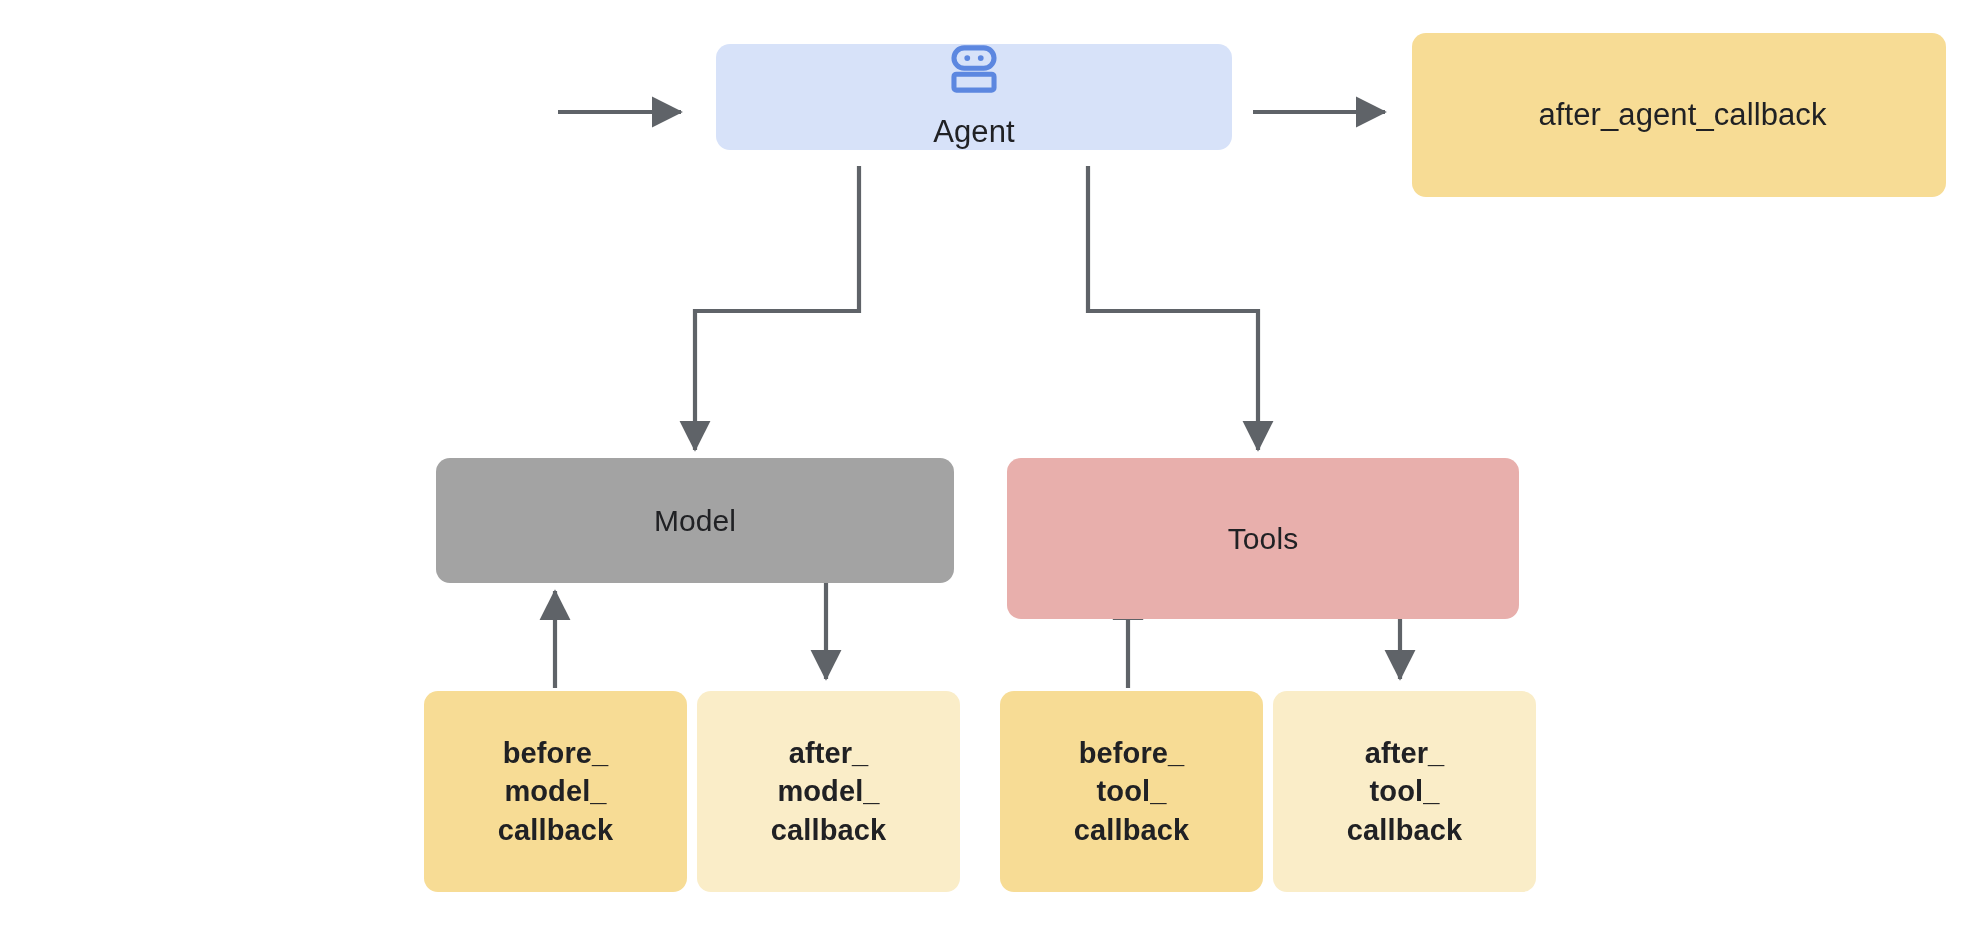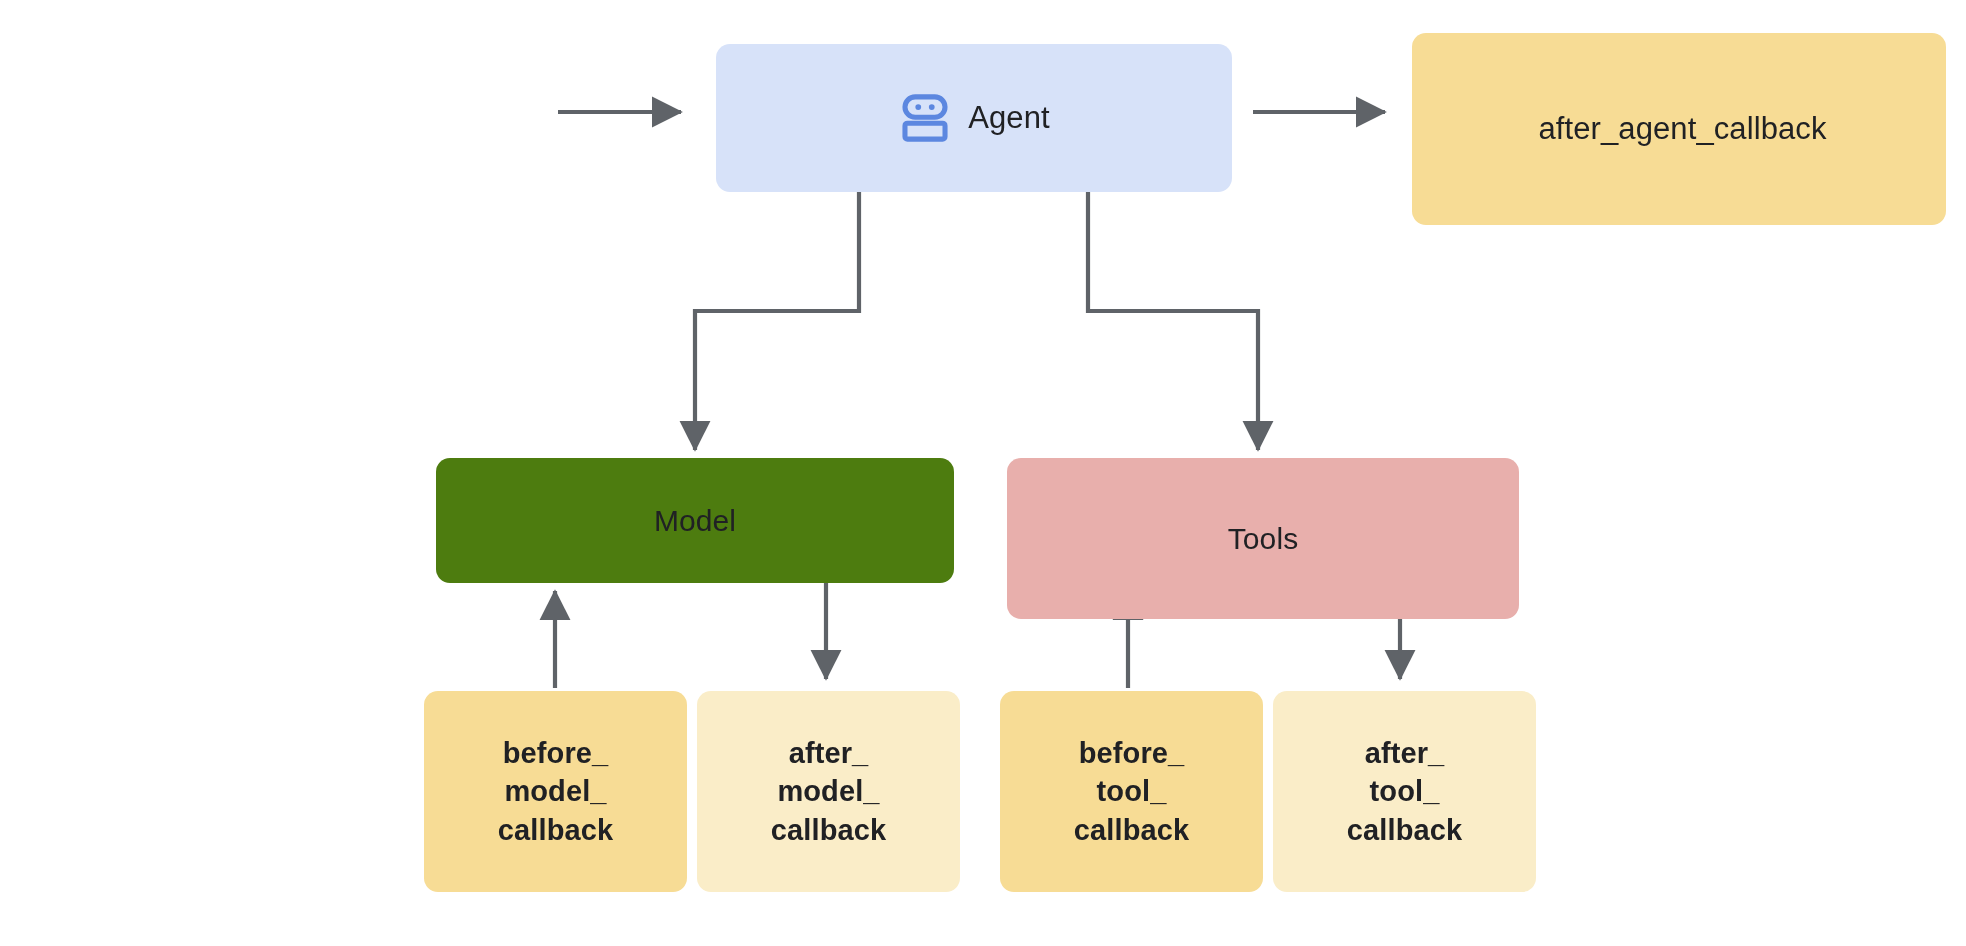--- a/index.html
+++ b/index.html
@@ -31,26 +31,27 @@
     line-height: 1.32;
     letter-spacing: 0.1px;
     white-space: pre-line;
   }
   
   #node-before-agent {
     left: 20px;  top: 33px;  width: 516px; height: 155px;
     font-size: 31px;
   }
   #node-agent {
-    left: 716px; top: 44px;  width: 516px; height: 148px;
+    left: 716px; top: 44px;  width: 516px; height: 106px;
     font-size: 31px;
     gap: 16px;
+    flex-direction: column;
   }
   #node-after-agent {
-    left: 1412px; top: 33px; width: 534px; height: 192px;
+    left: 1412px; top: 33px; width: 534px; height: 164px;
     font-size: 31px;
     padding-left: 7px;
   }
   
   #node-model {
     left: 436px; top: 458px; width: 518px; height: 125px;
     font-size: 30px;
   }
   #node-tools {
     left: 1007px; top: 458px; width: 512px; height: 161px;
@@ -131,21 +132,21 @@
       <circle cx="15.0" cy="7.15" r="1.28" fill="#5c87e0"></circle>
       <rect x="3.1" y="14.3" width="17.8" height="7.1" rx="1.1" fill="none" stroke="#5c87e0" stroke-width="2.25"></rect>
     </svg>
     <span>Agent</span>
   </div>
 
   <div class="node" id="node-after-agent" style="background: rgb(247, 220, 149); color: rgb(32, 33, 36);">
     <span>after_agent_callback</span>
   </div>
 
-  <div class="node" id="node-model" style="background: #4d7c0f; color: rgb(32, 33, 36);">
+  <div class="node" id="node-model" style="background: #a3a3a3; color: rgb(32, 33, 36);">
     <span>Model</span>
   </div>
 
   <div class="node" id="node-tools" style="background: rgb(232, 175, 172); color: rgb(32, 33, 36);">
     <span>Tools</span>
   </div>
 
   <div class="node cb" id="node-before-model" style="background: rgb(247, 220, 149); color: rgb(32, 33, 36);">
     <span>before_
 model_

